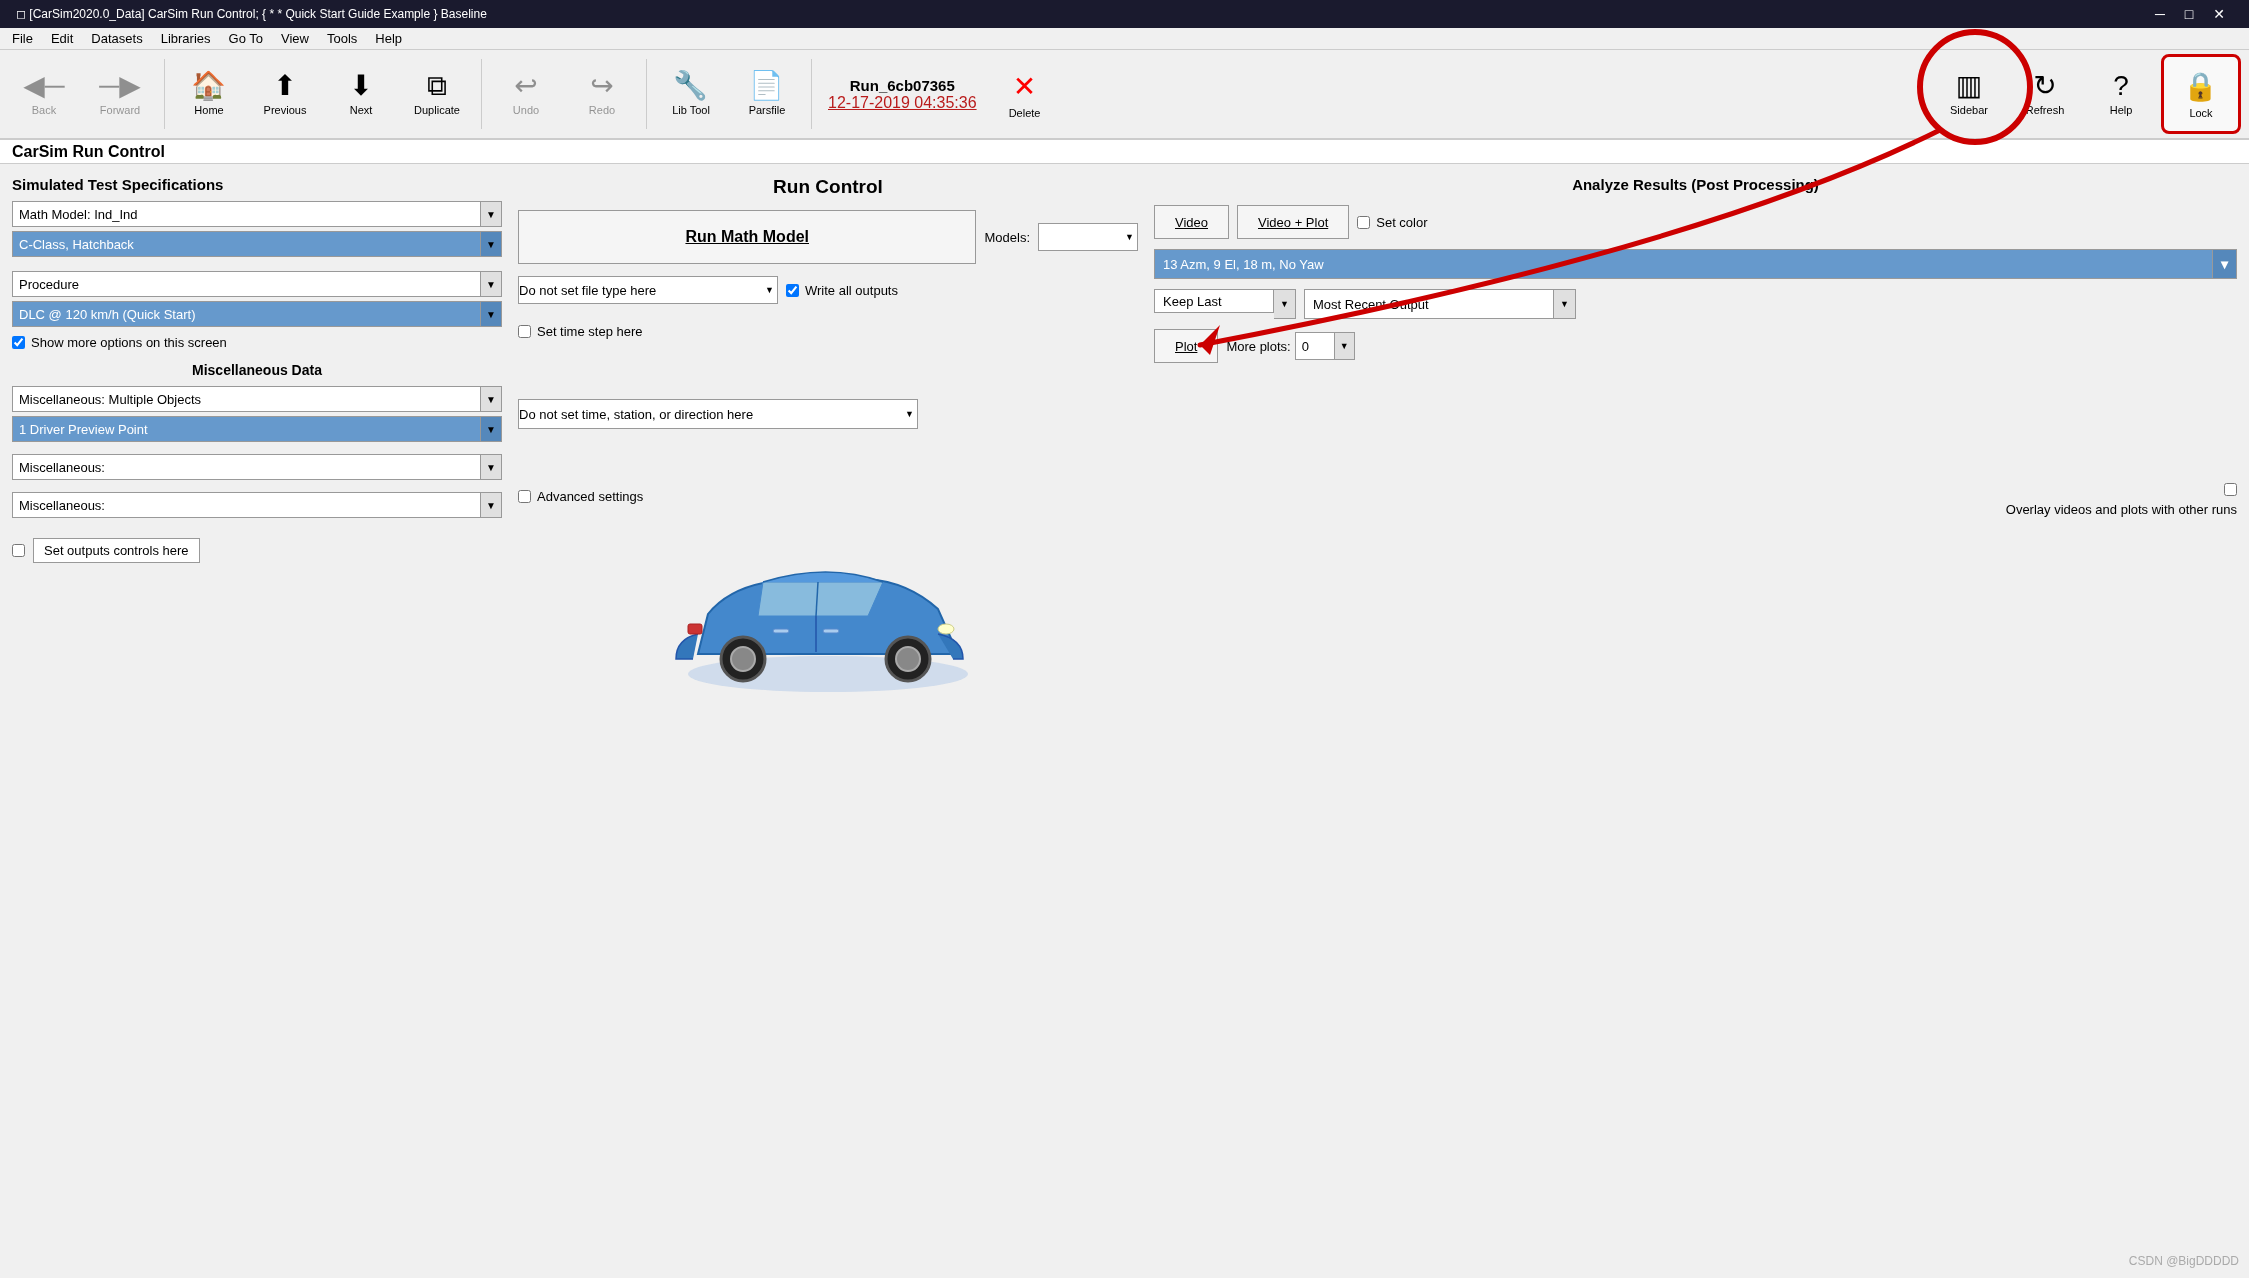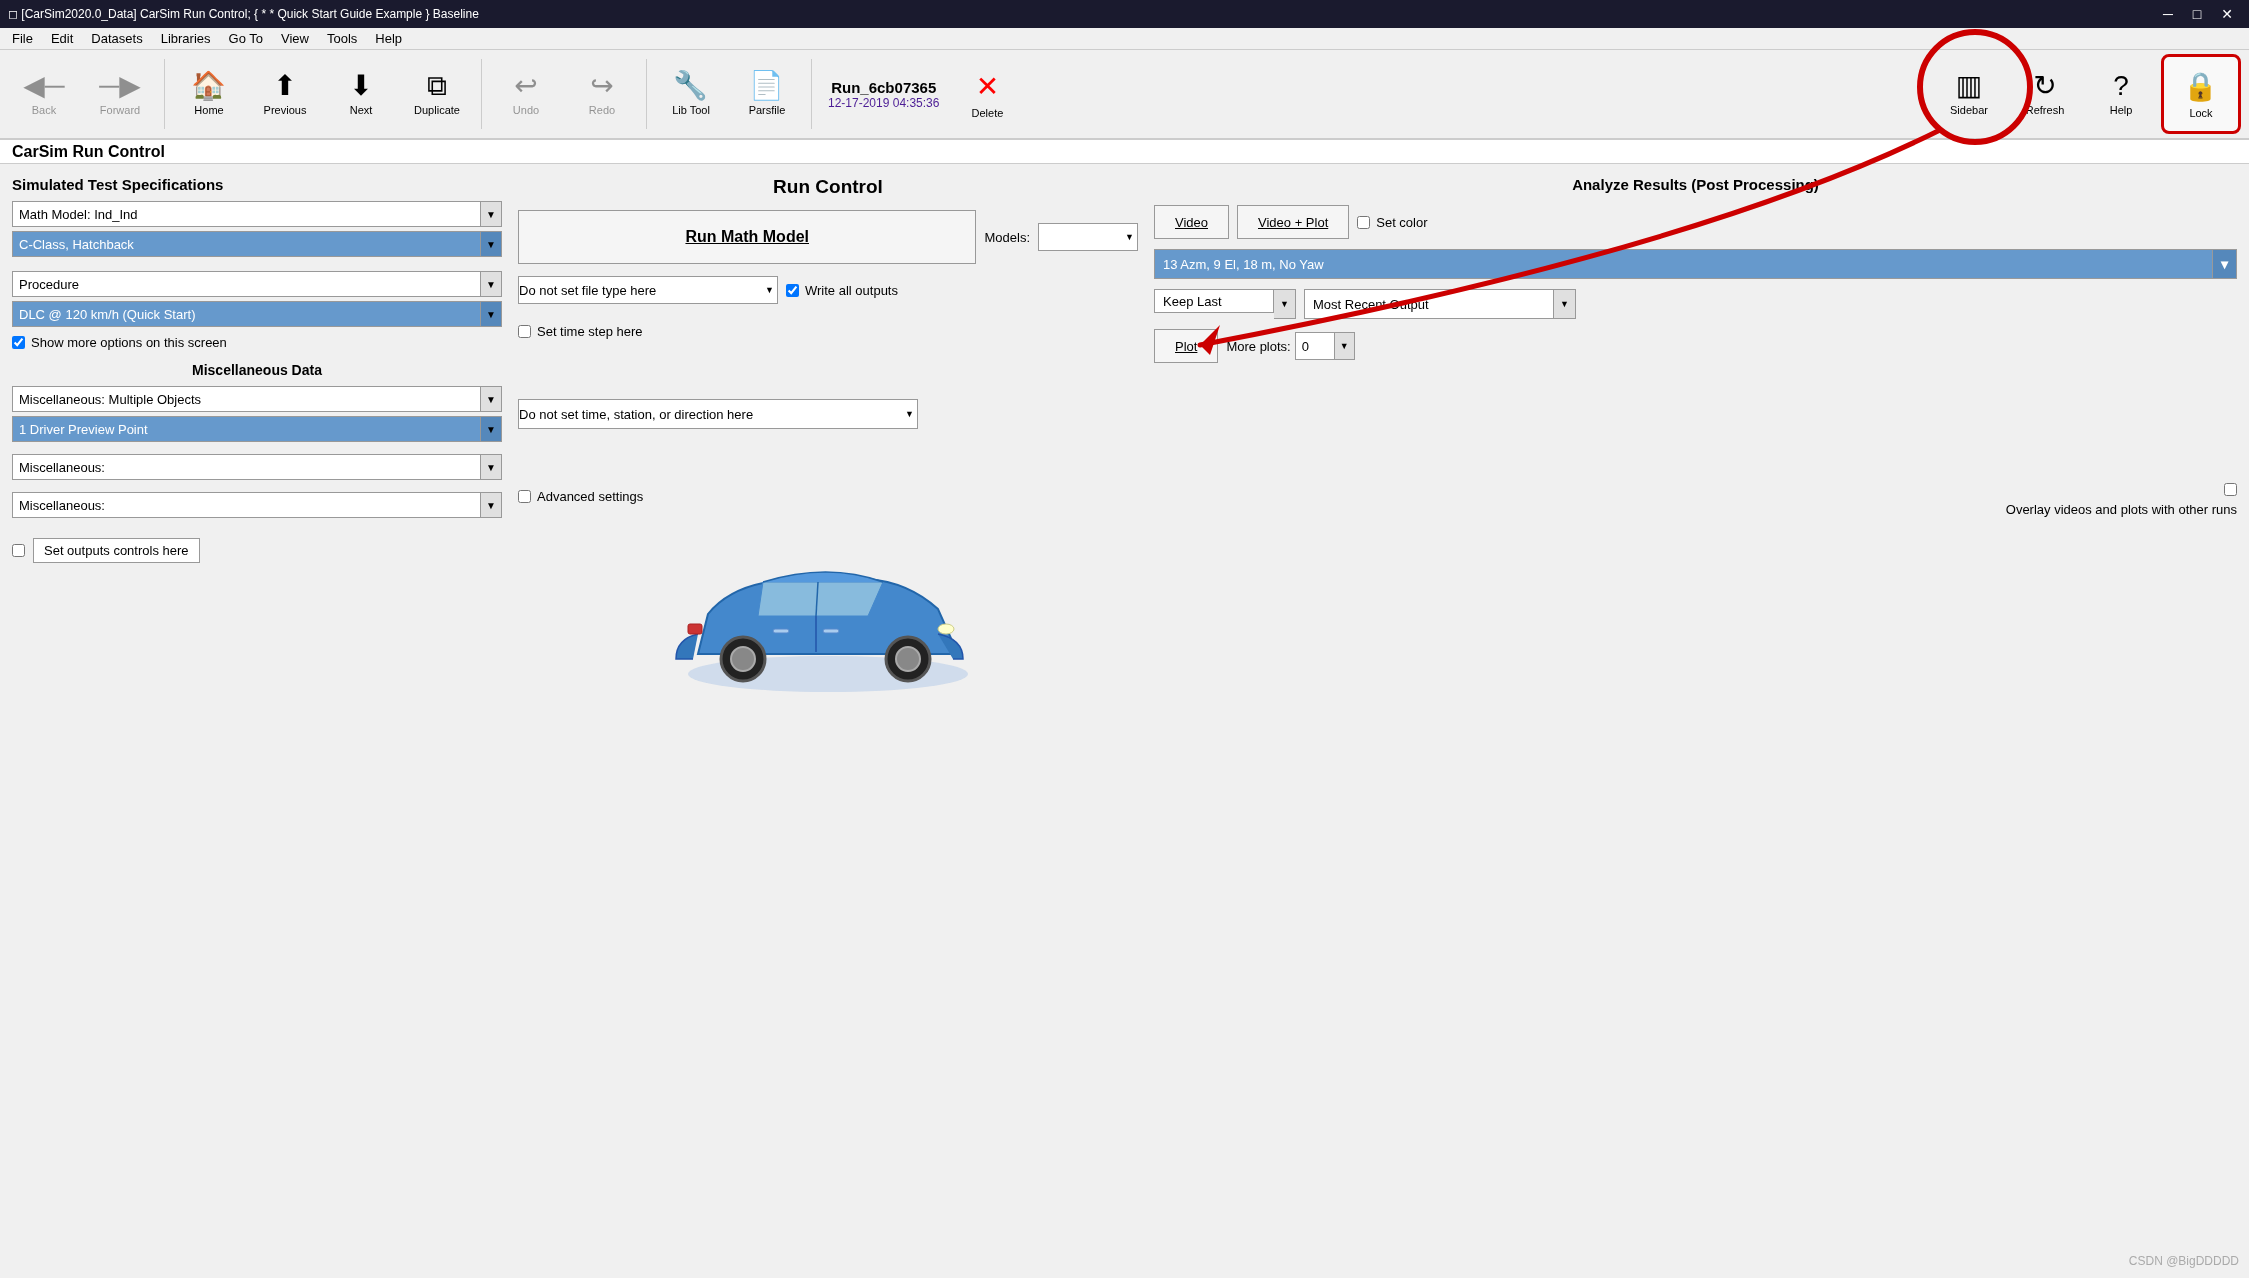--- a/index.html
+++ b/index.html
@@ -12,21 +12,21 @@
       overflow: hidden;
     }
     
     .title-bar {
       background: #1a1a2e;
       color: white;
       height: 28px;
       display: flex;
       align-items: center;
       justify-content: space-between;
-      padding: 0 8px;
+      padding: 0 16px;
       font-size: 12px;
     }
     .title-bar-controls {
       display: flex;
       gap: 4px;
     }
     .title-btn {
       background: none;
       border: none;
       color: white;
@@ -91,22 +91,23 @@
       flex-direction: column;
       align-items: center;
       justify-content: center;
       margin: 0 8px;
     }
     .run-name {
       font-size: 15px;
       font-weight: bold;
     }
     .run-date {
-      font-size: 12px;
-      color: #4c1d95;
+      font-size: 16px;
+      color: #b91c1c;
+      text-decoration: underline;
     }
     .toolbar-delete-btn {
       display: flex;
       flex-direction: column;
       align-items: center;
       justify-content: center;
       width: 72px;
       height: 80px;
       background: none;
       border: 1px solid transparent;

